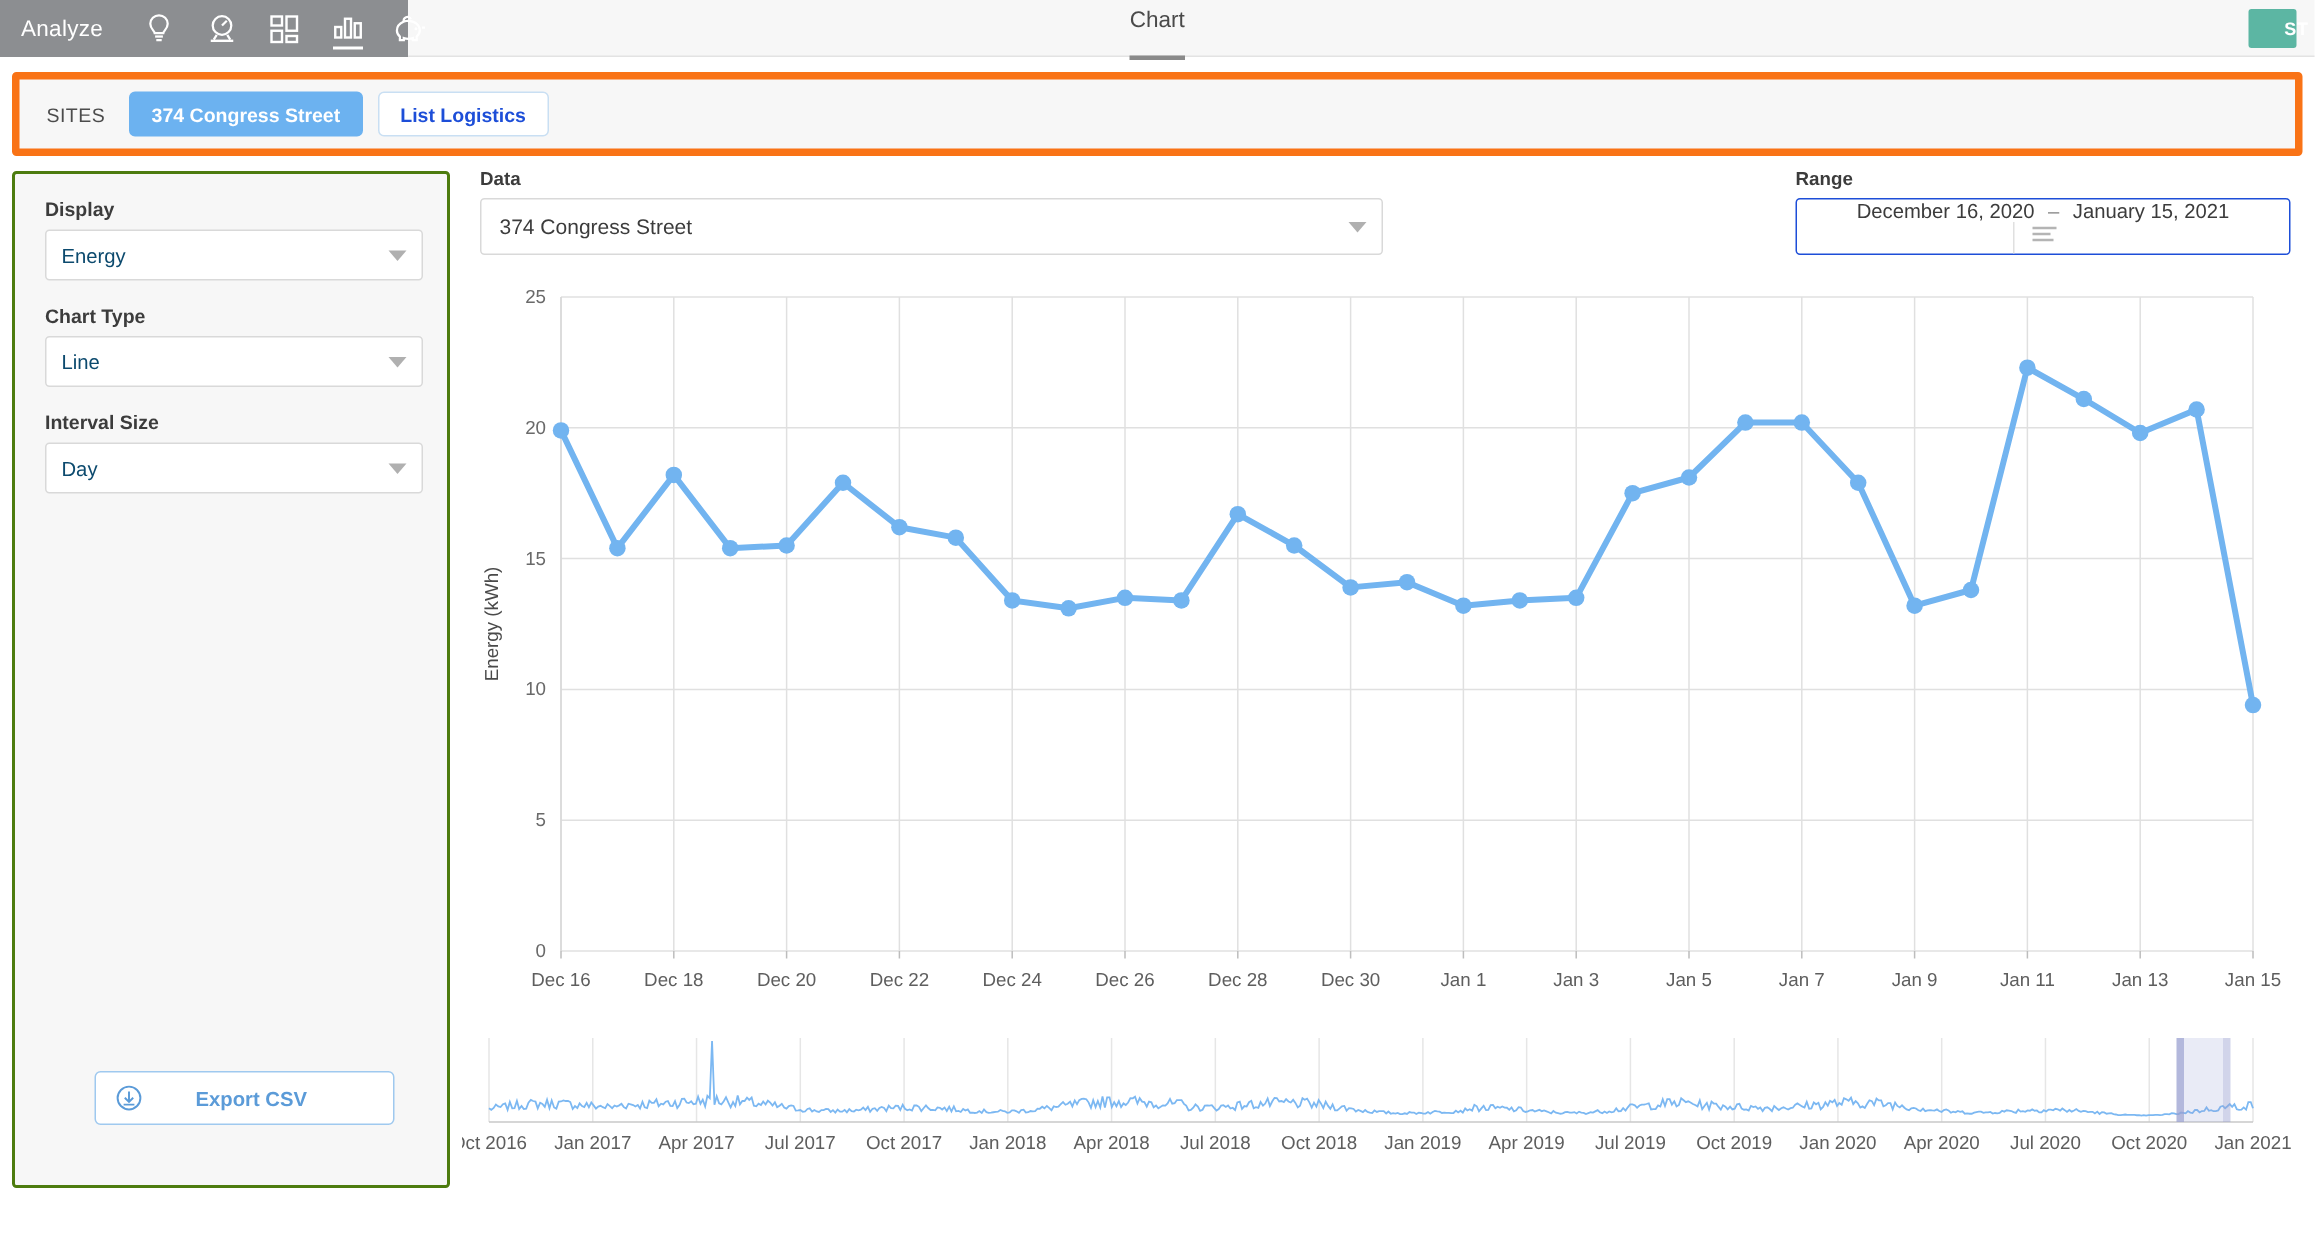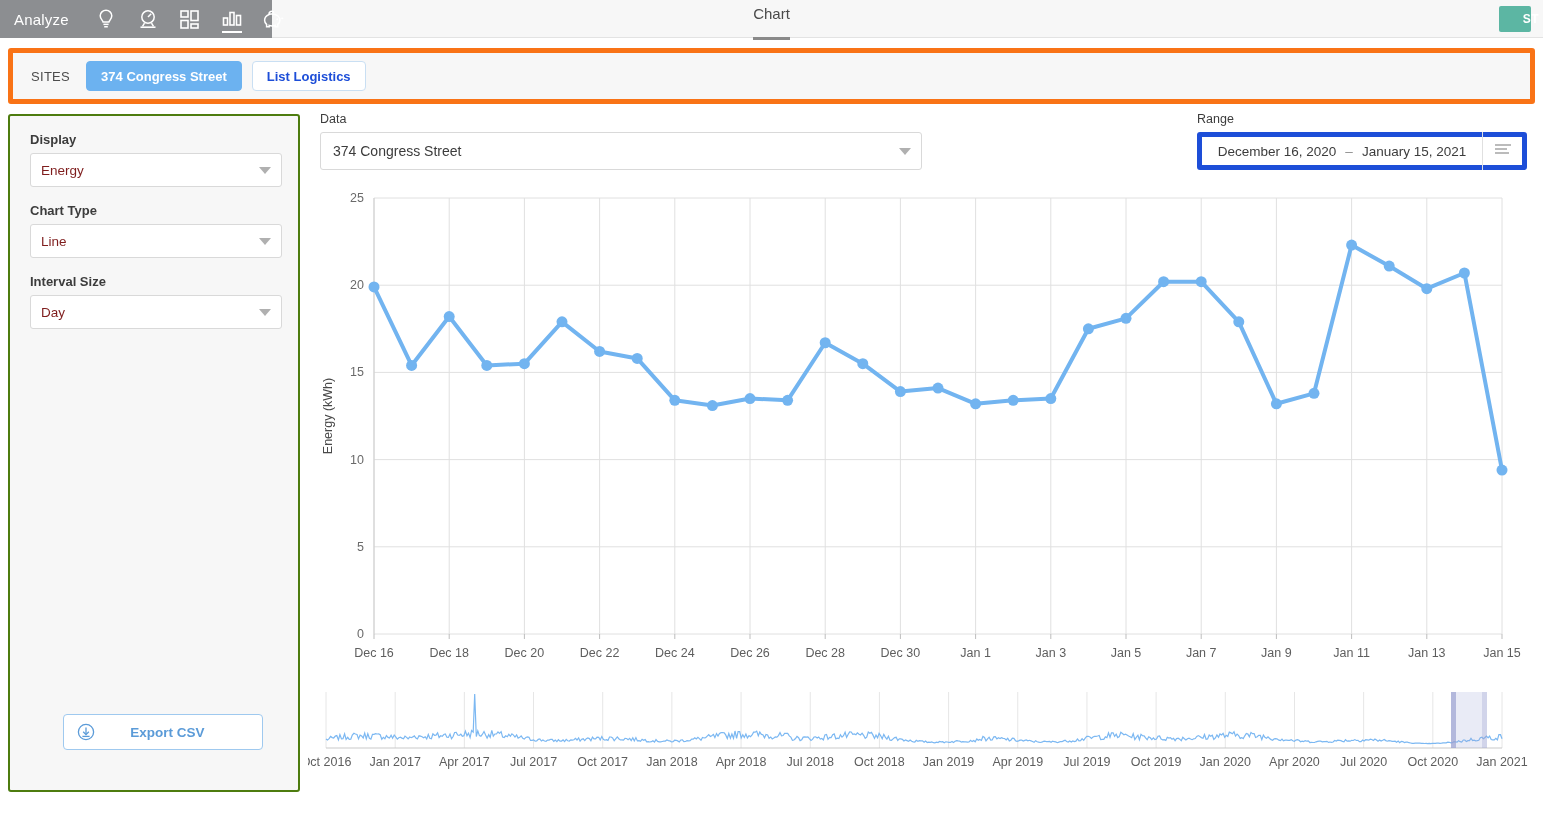--- a/index.html
+++ b/index.html
@@ -67,52 +67,53 @@
     position: absolute; left: 8px; top: 114px; width: 292px; height: 678px;
     background: #f7f7f7; border: 2px solid #4d7c0f; border-radius: 3px;
   }
   .field-label {
     font-size: 13px; font-weight: bold; color: #3c3c3c; margin: 0 0 6px 20px;
   }
   .select-box {
     margin-left: 20px; width: 252px; height: 34px; background: #ffffff;
     border: 1px solid #d9d9d9; border-radius: 3px;
     display: flex; align-items: center; padding: 0 10px; cursor: pointer;
-    font-size: 13.5px; color: #7f1d1d; position: relative;
+    font-size: 13.5px; color: #0c4a6e; position: relative;
   }
   .caret {
     position: absolute; right: 10px; top: 50%; margin-top: -3px;
     width: 0; height: 0; border-left: 6px solid transparent; border-right: 6px solid transparent;
     border-top: 7px solid #b0b0b0;
   }
   .fgroup { padding-top: 16px; }
   #export-btn {
     position: absolute; left: 53px; bottom: 40px; width: 200px; height: 36px;
     background: #ffffff; border: 1px solid #9fc9ef; border-radius: 4px;
     display: flex; align-items: center; cursor: pointer;
   }
   #export-btn .dl-icon { margin-left: 13px; display: flex; }
   #export-label {
     flex: 1; text-align: center; color: #5b9bd8; font-size: 13.5px; font-weight: bold;
     margin-right: 22px;
   }
   
   #main { position: absolute; left: 308px; top: 112px; width: 1227px; height: 690px; }
-  .ctl-label { font-size: 12.5px; font-weight: normal; color: #3c3c3c; }
+  .ctl-label { font-size: 12.5px; font-weight: bold; color: #3c3c3c; }
   #data-ctl { position: absolute; left: 12px; top: 0; width: 602px; }
   #data-select {
     margin-top: 6px; width: 602px; height: 38px; background: #ffffff;
     border: 1px solid #d9d9d9; border-radius: 3px; display: flex; align-items: center;
     padding: 0 12px; font-size: 14px; color: #3c3c3c; cursor: pointer; position: relative;
   }
   #range-ctl { position: absolute; right: 8px; top: 0; width: 330px; }
   #range-box {
     margin-top: 6px; width: 330px; height: 38px; background: #ffffff;
-    border: 5px solid #1d4ed8; border-radius: 3px; display: flex; align-items: center;
+    border: 1px solid #1d4ed8; border-radius: 3px; display: flex; align-items: center;
     cursor: pointer;
+    flex-direction: column;
   }
   #range-text {
     flex: 1; display: flex; align-items: center; justify-content: center; gap: 9px;
     font-size: 13.5px; color: #3c3c3c;
   }
   #range-dash { color: #8a8a8a; }
   #range-icon-btn {
     width: 40px; height: 38px; border-left: 1px solid #e0e0e0;
     display: flex; align-items: center; justify-content: center; cursor: pointer;
   }

